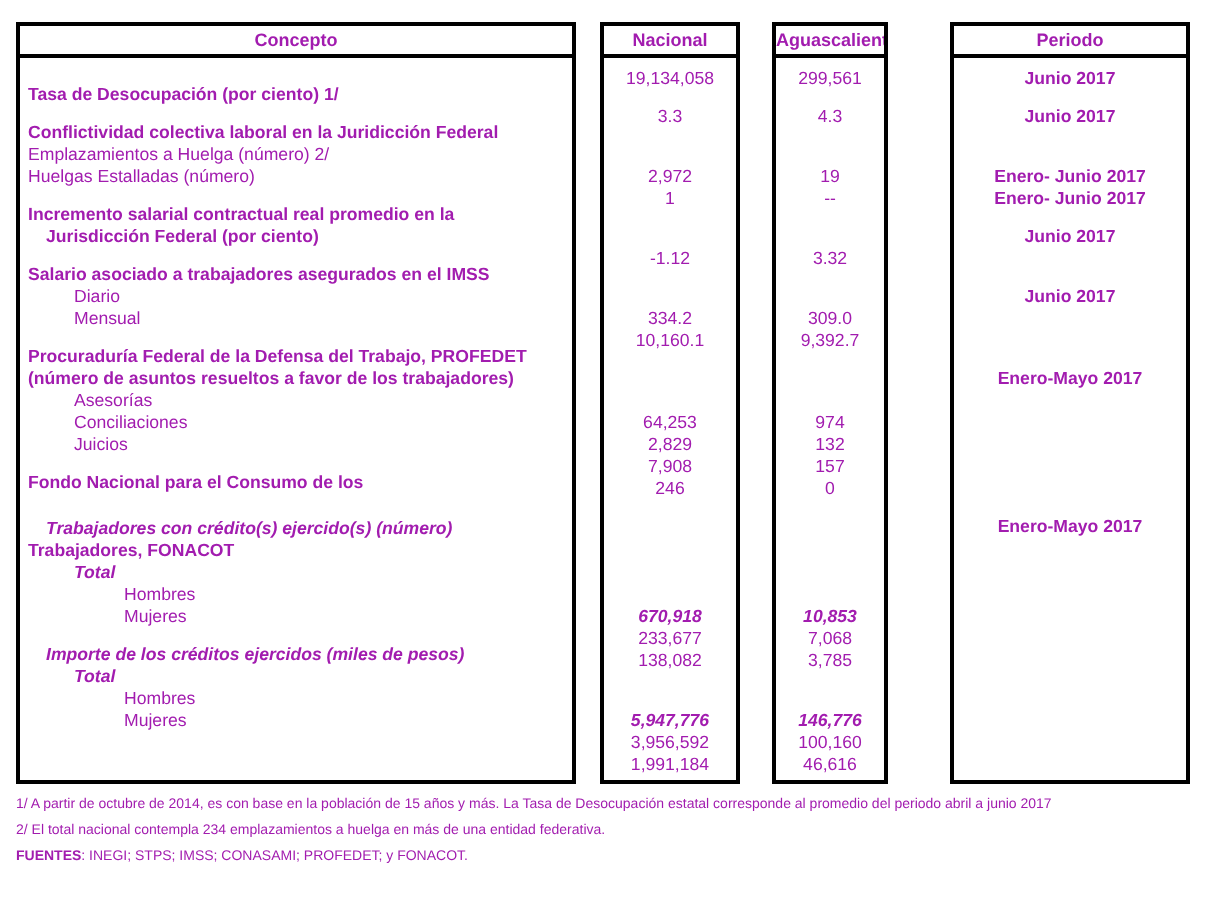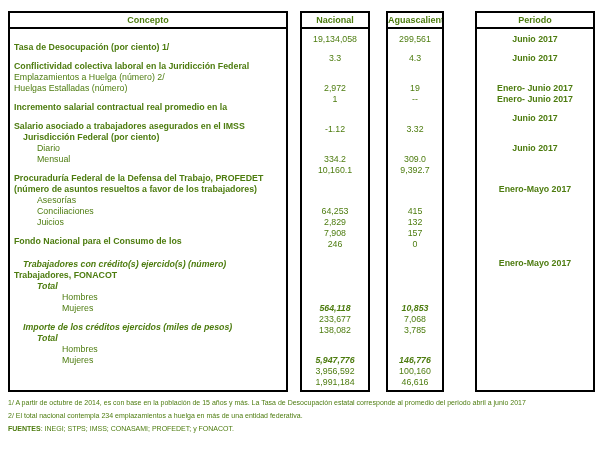--- a/index.html
+++ b/index.html
@@ -1,21 +1,21 @@
 <!DOCTYPE html>
 <html><head>
 <meta charset="utf-8">
 <style>
   html,body{margin:0;padding:0;background:#e8e8e8;}
   #page{
     position:relative;
     width:604px;height:449px;
     background:#ffffff;
     font-family:"Liberation Sans","DejaVu Sans",sans-serif;
-    color:#4d7c0f;
+    color:#a21caf;
     overflow:hidden;
   }
   .col-box{
     position:absolute;
     top:11px;
     height:381px;
     border:2px solid #000;
     box-sizing:border-box;
     background:#fff;
   }
@@ -62,22 +62,22 @@
 <div id="page">
 
   <div class="col-box" id="box-concepto">
     <div class="col-header">Concepto</div>
     <div class="col-body">
         <div class="row s-bold indent-0 gap">Tasa de Desocupación (por ciento) 1/</div>
         <div class="row s-bold indent-0 gap">Conflictividad colectiva laboral en la Juridicción Federal</div>
         <div class="row s-regular indent-0">Emplazamientos a Huelga (número) 2/</div>
         <div class="row s-regular indent-0">Huelgas Estalladas (número)</div>
         <div class="row s-bold indent-0 gap">Incremento salarial contractual real promedio en la</div>
+        <div class="row s-bold indent-1">Jurisdicción Federal (por ciento)</div>
         <div class="row s-bold indent-0 gap">Salario asociado a trabajadores asegurados en el IMSS</div>
-        <div class="row s-bold indent-1">Jurisdicción Federal (por ciento)</div>
         <div class="row s-regular indent-2">Diario</div>
         <div class="row s-regular indent-2">Mensual</div>
         <div class="row s-bold indent-0 gap">Procuraduría Federal de la Defensa del Trabajo, PROFEDET</div>
         <div class="row s-bold indent-0">(número de asuntos resueltos a favor de los trabajadores)</div>
         <div class="row s-regular indent-2">Asesorías</div>
         <div class="row s-regular indent-2">Conciliaciones</div>
         <div class="row s-regular indent-2">Juicios</div>
         <div class="row s-bold indent-0 gap">Fondo Nacional para el Consumo de los</div>
         <div class="row s-bolditalic indent-1 gap-lg">Trabajadores con crédito(s) ejercido(s) (número)</div>
         <div class="row s-bold indent-0">Trabajadores, FONACOT</div>
@@ -106,21 +106,21 @@
         <div class="row s-regular center">10,160.1</div>
         <div class="row s-regular center gap">&nbsp;</div>
         <div class="row s-regular center">&nbsp;</div>
         <div class="row s-regular center">64,253</div>
         <div class="row s-regular center">2,829</div>
         <div class="row s-regular center">7,908</div>
         <div class="row s-regular center">246</div>
         <div class="row s-regular center gap">&nbsp;</div>
         <div class="row s-regular center">&nbsp;</div>
         <div class="row s-regular center gap-lg">&nbsp;</div>
-        <div class="row s-bolditalic center">564,118</div>
+        <div class="row s-bolditalic center">670,918</div>
         <div class="row s-regular center">233,677</div>
         <div class="row s-regular center">138,082</div>
         <div class="row s-regular center gap">&nbsp;</div>
         <div class="row s-bolditalic center">5,947,776</div>
         <div class="row s-regular center">3,956,592</div>
         <div class="row s-regular center">1,991,184</div>
       </div>
   </div>
 
   <div class="col-box" id="box-ags">
@@ -131,21 +131,21 @@
         <div class="row s-regular center gap">&nbsp;</div>
         <div class="row s-regular center">19</div>
         <div class="row s-regular center">--</div>
         <div class="row s-regular center gap">&nbsp;</div>
         <div class="row s-regular center">3.32</div>
         <div class="row s-regular center gap">&nbsp;</div>
         <div class="row s-regular center">309.0</div>
         <div class="row s-regular center">9,392.7</div>
         <div class="row s-regular center gap">&nbsp;</div>
         <div class="row s-regular center">&nbsp;</div>
-        <div class="row s-regular center">415</div>
+        <div class="row s-regular center">974</div>
         <div class="row s-regular center">132</div>
         <div class="row s-regular center">157</div>
         <div class="row s-regular center">0</div>
         <div class="row s-regular center gap">&nbsp;</div>
         <div class="row s-regular center">&nbsp;</div>
         <div class="row s-regular center gap-lg">&nbsp;</div>
         <div class="row s-bolditalic center">10,853</div>
         <div class="row s-regular center">7,068</div>
         <div class="row s-regular center">3,785</div>
         <div class="row s-regular center gap">&nbsp;</div>

